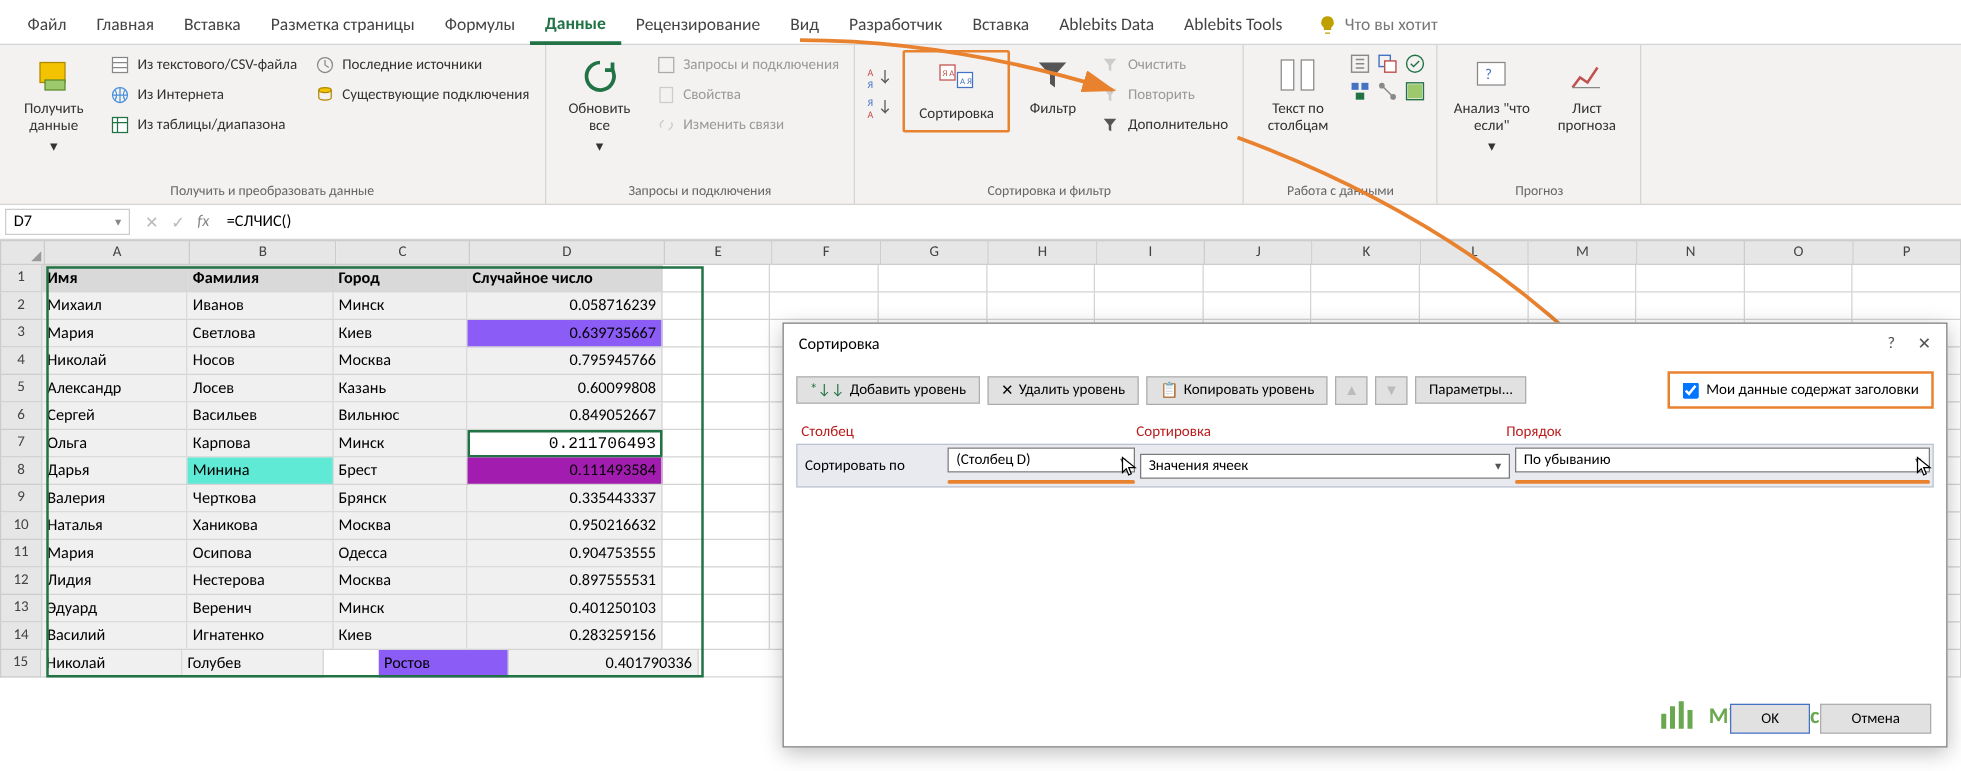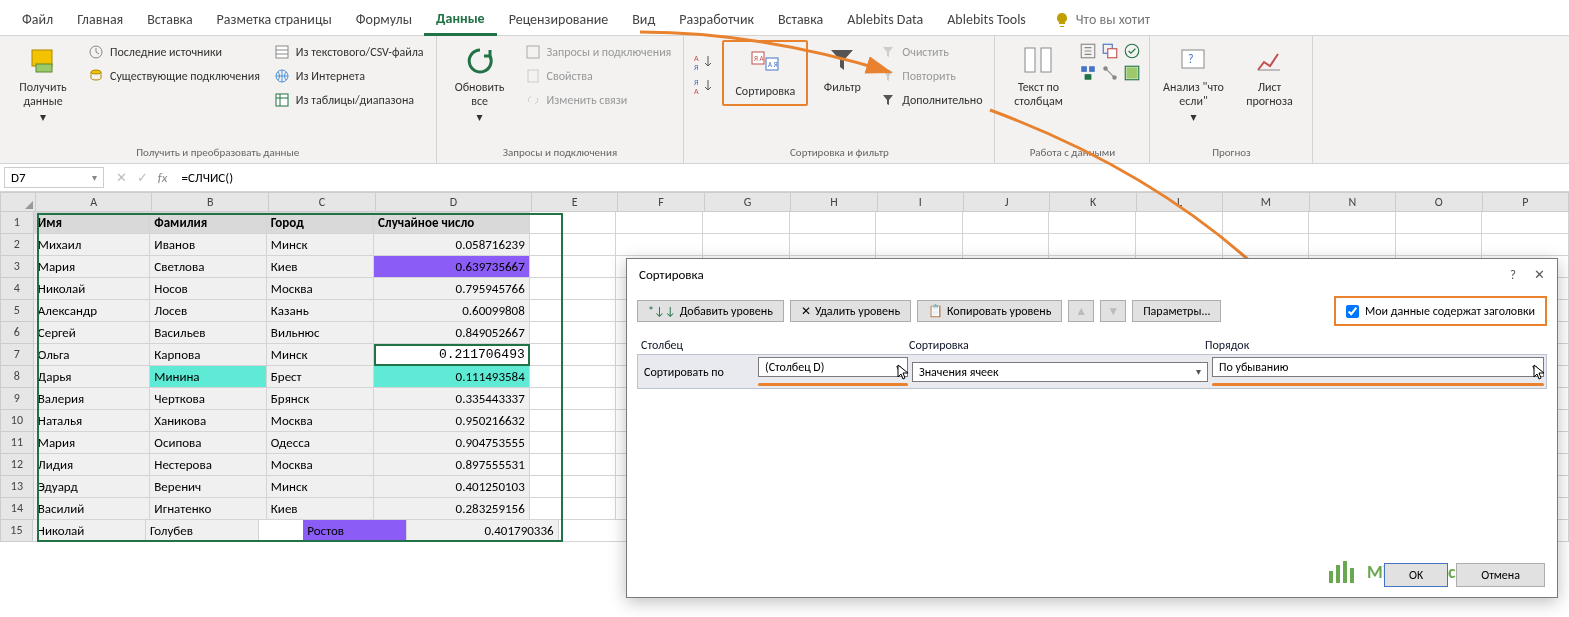--- a/index.html
+++ b/index.html
@@ -46,21 +46,21 @@
   
   
   .dialog { position: absolute; left: 626px; top: 258px; width: 932px; height: 340px; border: 1px solid #7a7a7a; background: #fff; box-shadow: 0 4px 16px rgba(0,0,0,0.25); z-index: 10; }
   .dlg-title { display: flex; justify-content: space-between; align-items: center; padding: 8px 12px; font-size: 13px; }
   .dlg-title .right { display: flex; gap: 18px; color: #555; }
   .dlg-toolbar { display: flex; align-items: center; gap: 6px; padding: 6px 10px; }
   .dlg-btn { border: 1px solid #adadad; background: #e1e1e1; padding: 3px 10px; font-size: 12px; display: flex; align-items: center; gap: 4px; }
   .dlg-btn.icon-only { padding: 3px 6px; }
   .headers-chk { display: flex; align-items: center; gap: 6px; font-size: 12px; border: 2px solid #e8822f; padding: 6px 10px; margin-left: auto; }
   .sort-table { padding: 4px 10px; }
-  .sort-head { display: flex; font-size: 12px; color: #0f172a; align-items: center; }
+  .sort-head { display: flex; font-size: 12px; color: #b91c1c; align-items: center; }
   .sort-head > div { padding: 2px 4px; }
   .sort-row { display: flex; align-items: center; font-size: 12px; background: #e8eaf0; border: 1px solid #bcc3d0; padding: 2px; }
   .sort-label { width: 118px; padding: 2px 4px; }
   .dd { border: 1px solid #7a7a7a; background: #fff; padding: 2px 6px; display: flex; justify-content: space-between; align-items: center; }
   .dd .arr { color: #555; font-size: 10px; }
   .dlg-footer { position: absolute; bottom: 10px; right: 12px; display: flex; gap: 8px; }
   .dlg-footer .dlg-btn { padding: 4px 24px; }
   .orange-under { height: 3px; background: #e8822f; margin-top: 6px; border-radius: 2px; }
   .cursor { position: absolute; width: 18px; height: 18px; pointer-events: none; }
   .watermark { position: absolute; left: 700px; bottom: 12px; display: flex; align-items: center; gap: 6px; font-weight: 700; color: #6aa84f; font-size: 18px; }
@@ -99,54 +99,54 @@
       <div class="big-btn">
         <svg class="ic" viewBox="0 0 34 34">
             <rect x="6" y="6" width="20" height="16" fill="#f3c200" stroke="#b08800"></rect>
             <rect x="10" y="20" width="16" height="8" fill="#9cc96b" stroke="#5a8a2e"></rect>
           </svg>
         <span>Получить данные</span>▾
       </div>
       <div class="col-btns">
         <div class="small-btn">
             <svg class="ic" viewBox="0 0 16 16">
+              <rect x="2" y="2" width="12" height="12" fill="#fff" stroke="#888"></rect>
+              <path d="M2 6h12M2 10h12" stroke="#888"></path>
+            </svg>
+            <span>Из текстового/CSV-файла</span>
+          </div>
+        <div class="small-btn">
+            <svg class="ic" viewBox="0 0 16 16">
+              <circle cx="8" cy="8" r="6" fill="none" stroke="#4a90d9"></circle>
+              <path d="M2 8h12M8 2v12M4 4c2 3 2 5 0 8M12 4c-2 3-2 5 0 8" stroke="#4a90d9" fill="none"></path>
+            </svg>
+            <span>Из Интернета</span>
+          </div>
+        <div class="small-btn">
+            <svg class="ic" viewBox="0 0 16 16">
+              <rect x="2" y="2" width="12" height="12" fill="#fff" stroke="#217346"></rect>
+              <path d="M2 6h12M6 2v12" stroke="#217346"></path>
+            </svg>
+            <span>Из таблицы/диапазона</span>
+          </div>
+      </div>
+      <div class="col-btns">
+        <div class="small-btn">
+            <svg class="ic" viewBox="0 0 16 16">
               <circle cx="8" cy="8" r="6" fill="none" stroke="#888"></circle>
               <path d="M8 4v4l3 2" stroke="#888" fill="none"></path>
             </svg>
             <span>Последние источники</span>
           </div>
         <div class="small-btn">
             <svg class="ic" viewBox="0 0 16 16">
               <ellipse cx="8" cy="4" rx="5" ry="2" fill="#f3c200" stroke="#b08800"></ellipse>
               <path d="M3 4v6c0 1 2 2 5 2s5-1 5-2V4" fill="none" stroke="#b08800"></path>
             </svg>
             <span>Существующие подключения</span>
-          </div>
-      </div>
-      <div class="col-btns">
-        <div class="small-btn">
-            <svg class="ic" viewBox="0 0 16 16">
-              <rect x="2" y="2" width="12" height="12" fill="#fff" stroke="#888"></rect>
-              <path d="M2 6h12M2 10h12" stroke="#888"></path>
-            </svg>
-            <span>Из текстового/CSV-файла</span>
-          </div>
-        <div class="small-btn">
-            <svg class="ic" viewBox="0 0 16 16">
-              <circle cx="8" cy="8" r="6" fill="none" stroke="#4a90d9"></circle>
-              <path d="M2 8h12M8 2v12M4 4c2 3 2 5 0 8M12 4c-2 3-2 5 0 8" stroke="#4a90d9" fill="none"></path>
-            </svg>
-            <span>Из Интернета</span>
-          </div>
-        <div class="small-btn">
-            <svg class="ic" viewBox="0 0 16 16">
-              <rect x="2" y="2" width="12" height="12" fill="#fff" stroke="#217346"></rect>
-              <path d="M2 6h12M6 2v12" stroke="#217346"></path>
-            </svg>
-            <span>Из таблицы/диапазона</span>
           </div>
       </div>
     </div>
     <div class="group-label">Получить и преобразовать данные</div>
   </div>
 
   <div class="group">
     <div class="group-body">
       <div class="big-btn">
         <svg class="ic" viewBox="0 0 34 34">
@@ -483,21 +483,21 @@
         <div class="cell" style="width: 92px;"></div>
         <div class="cell" style="width: 92px;"></div>
         <div class="cell" style="width: 92px;"></div>
         <div class="cell" style="width: 92px;"></div>
       </div>
       <div class="row">
         <div class="rowh">8</div>
         <div class="cell" style="width: 124px; background: rgb(240, 240, 240);">Дарья</div>
         <div class="cell" style="width: 124px; background: #5eead4;">Минина</div>
         <div class="cell" style="width: 114px; background: rgb(240, 240, 240);">Брест</div>
-        <div class="cell num" style="width: 166px; background: #5eead4;">0.111493584</div>
+        <div class="cell num" style="width: 166px; background: #a21caf;">0.111493584</div>
         <div class="cell" style="width: 92px;"></div>
         <div class="cell" style="width: 92px;"></div>
         <div class="cell" style="width: 92px;"></div>
         <div class="cell" style="width: 92px;"></div>
         <div class="cell" style="width: 92px;"></div>
         <div class="cell" style="width: 92px;"></div>
         <div class="cell" style="width: 92px;"></div>
         <div class="cell" style="width: 92px;"></div>
         <div class="cell" style="width: 92px;"></div>
         <div class="cell" style="width: 92px;"></div>

